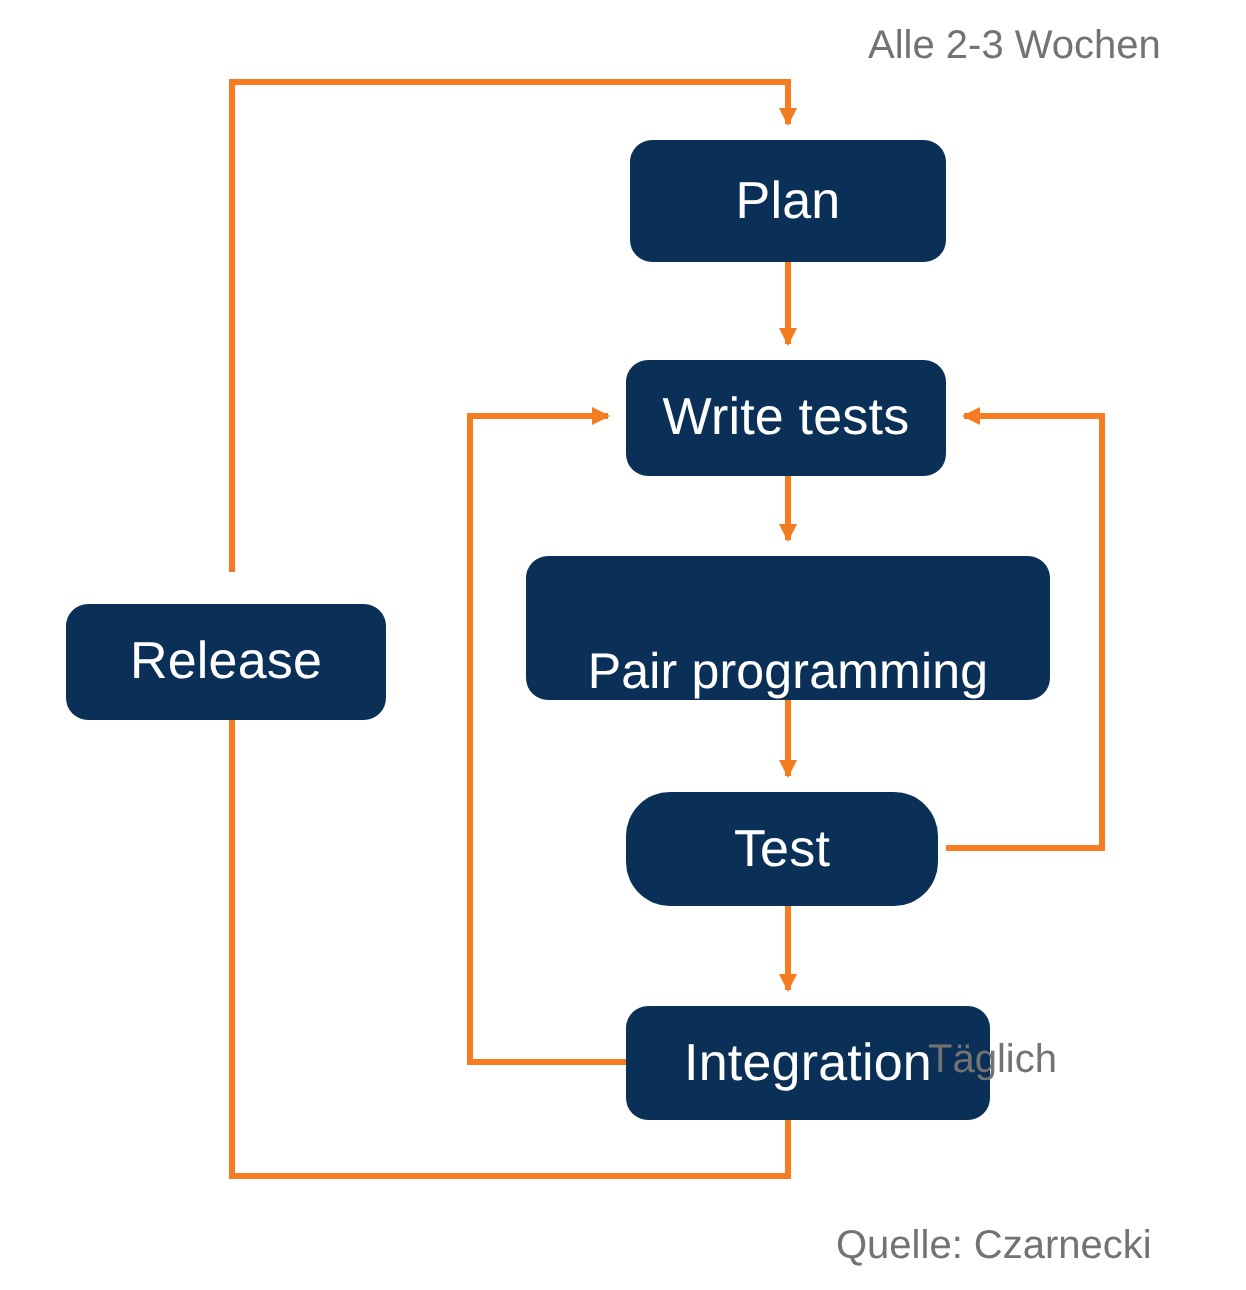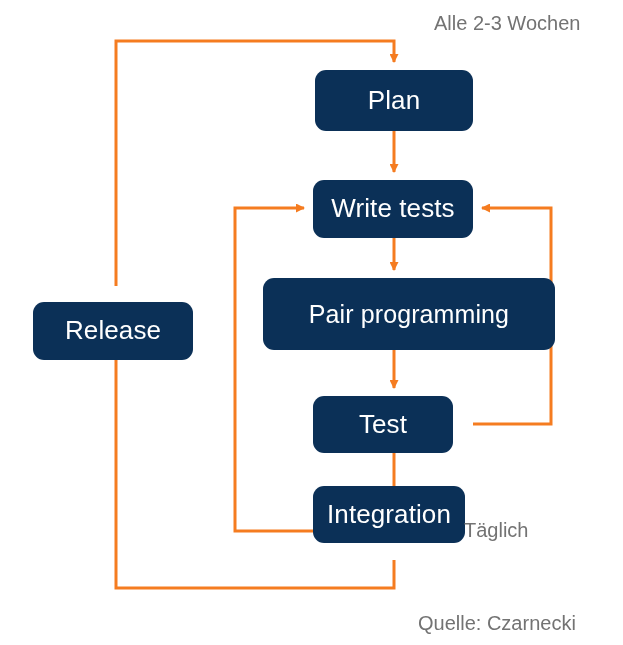--- a/index.html
+++ b/index.html
@@ -36,23 +36,23 @@
     text-align: center;
     line-height: 1.12;
     font-size: 26px;
     font-weight: 400;
     letter-spacing: 0.1px;
     box-sizing: border-box;
     font-family: "Liberation Sans", sans-serif;
   }
   .node-plan        { left: 315px; top: 70px;  width: 158px; height: 61px; }
   .node-write-tests { left: 313px; top: 180px; width: 160px; height: 58px; }
-  .node-pair        { left: 263px; top: 278px; width: 292px; height: 72px; font-size: 25px; }
-  .node-test        { left: 313px; top: 396px; width: 140px; height: 57px; }
-  .node-integration { left: 313px; top: 486px; width: 152px; height: 57px; }
+  .node-pair        { left: 263px; top: 278px; width: 262px; height: 72px; font-size: 25px; align-items: flex-end; }
+  .node-test        { left: 313px; top: 396px; width: 156px; height: 57px; border-radius: 22px; }
+  .node-integration { left: 313px; top: 503px; width: 182px; height: 57px; }
   .node-release     { left: 33px;  top: 286px; width: 160px; height: 58px; margin-top: 16px; }
 
   .label {
     position: absolute;
     color: #737373;
     font-size: 20px;
     font-family: "Liberation Sans", sans-serif;
     white-space: nowrap;
   }
   .label-cycle  { left: 434px; top: 12px; }

